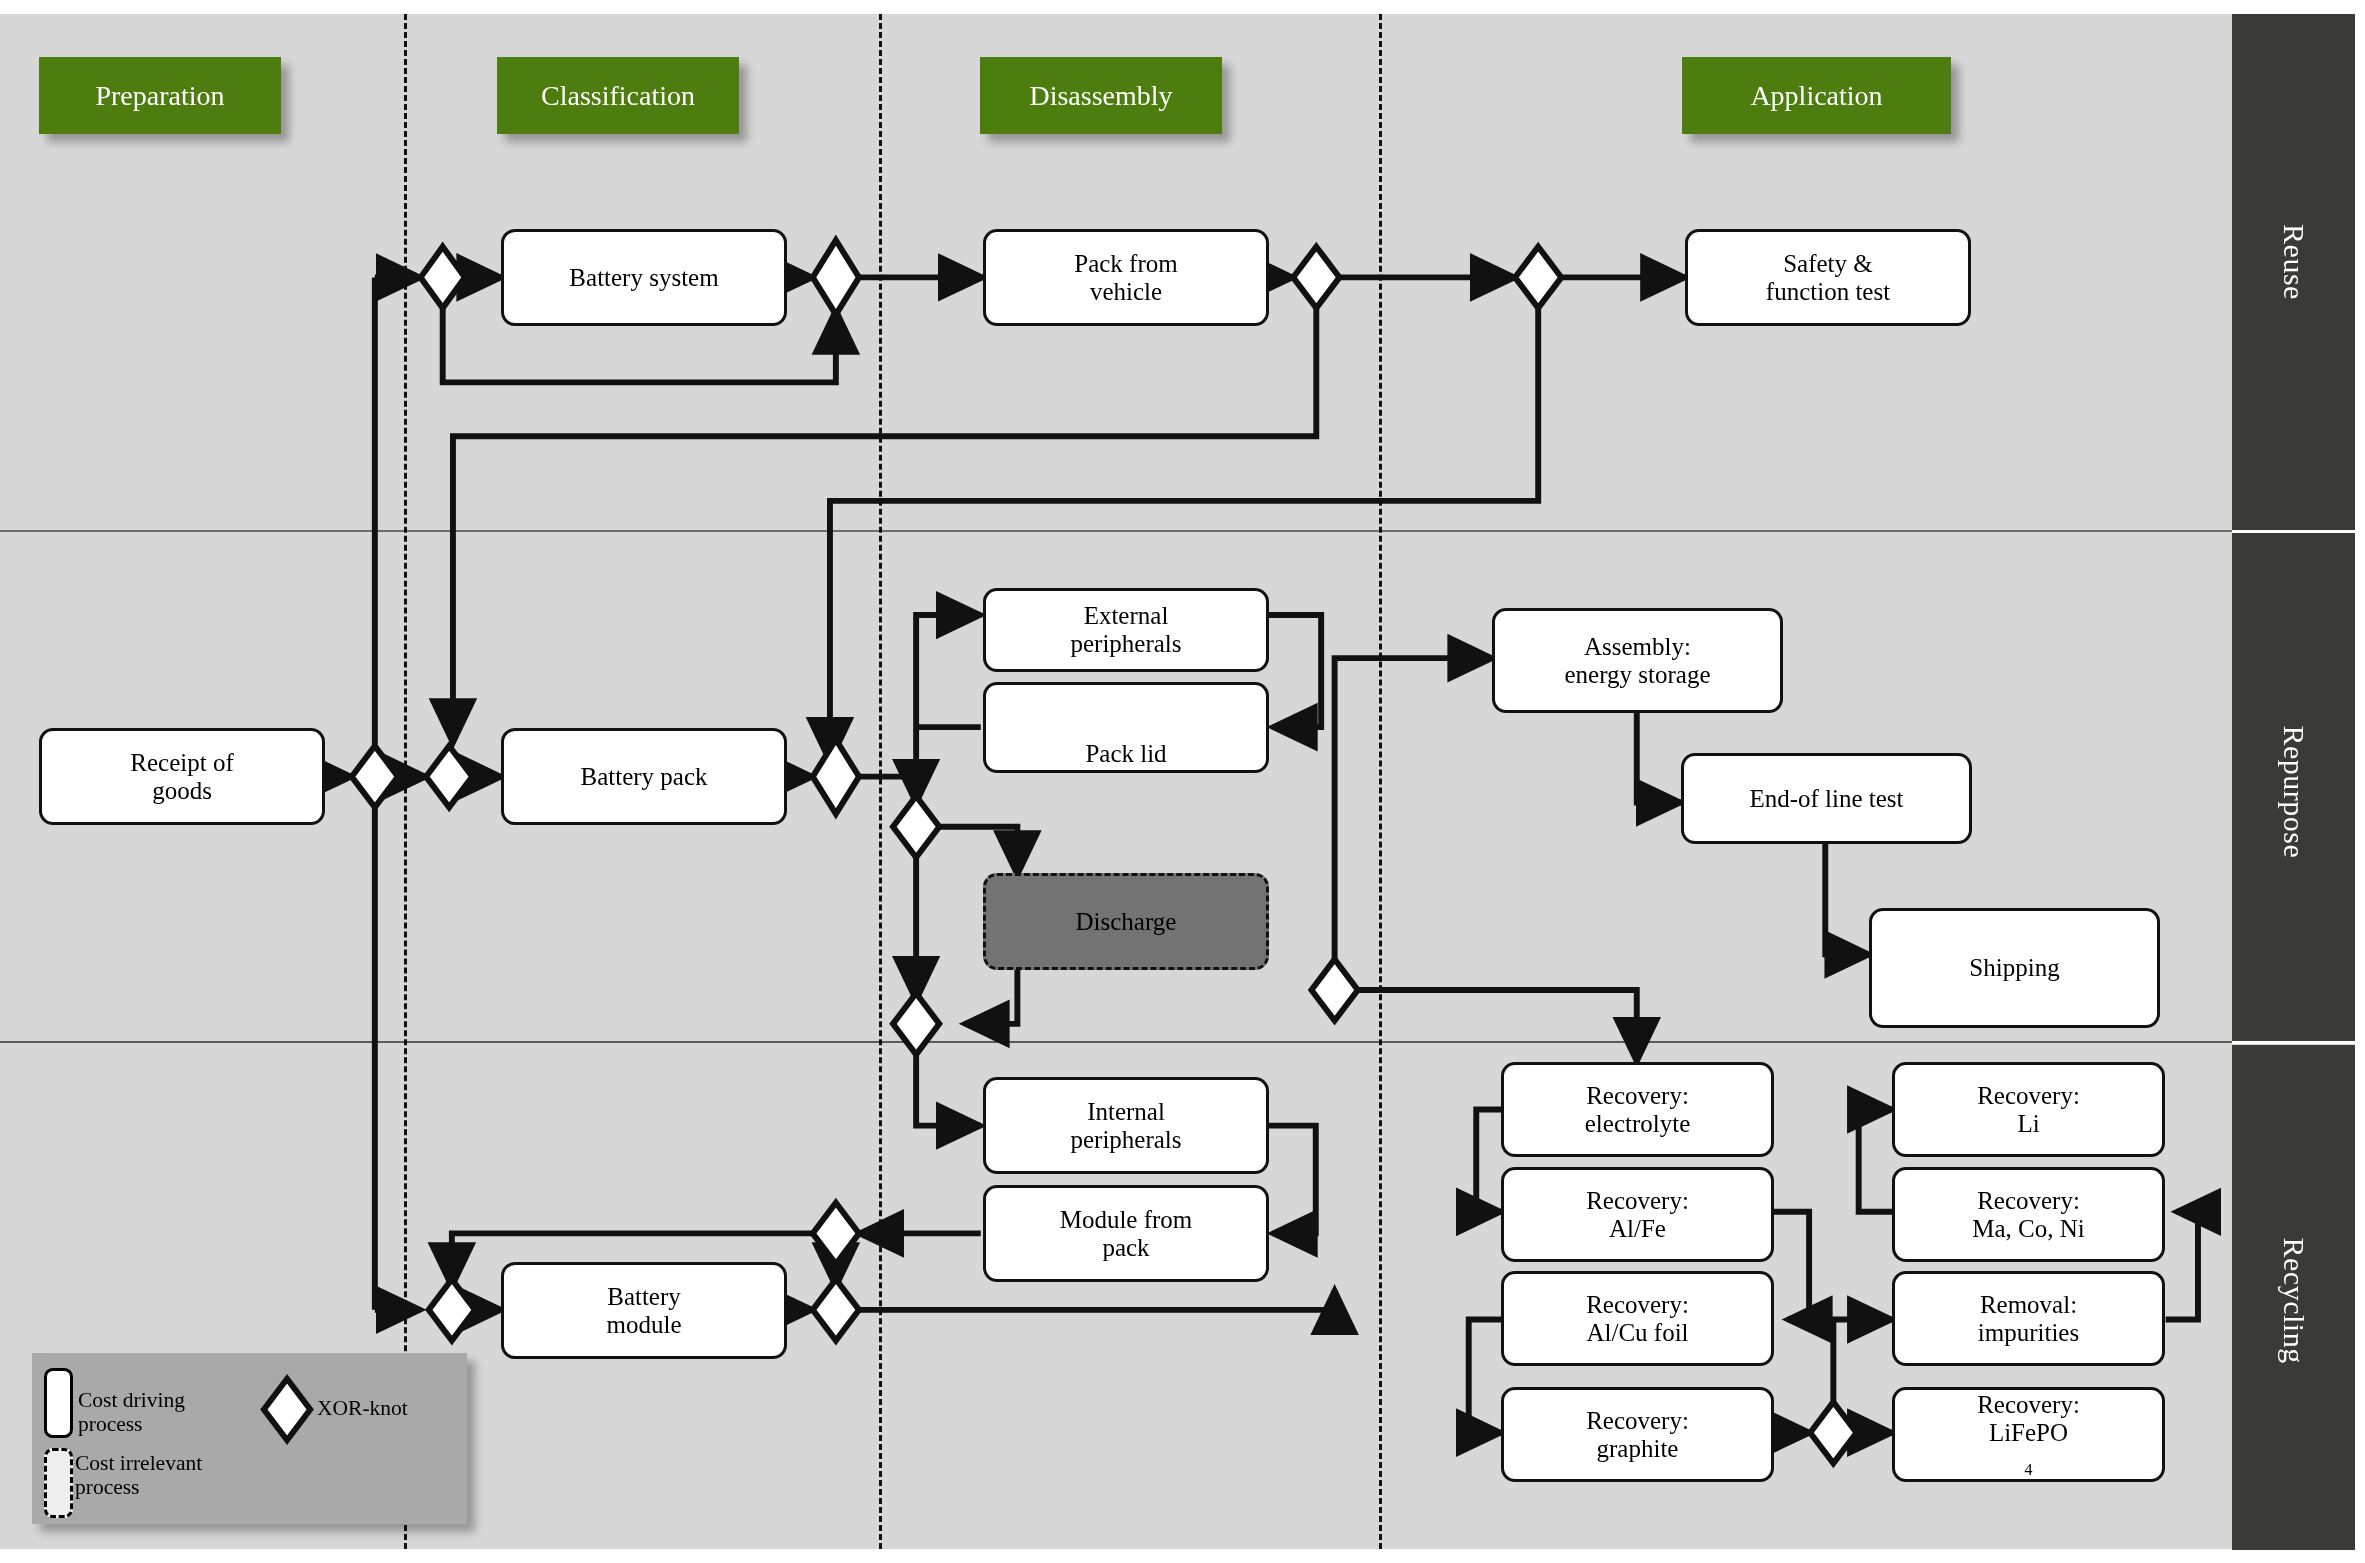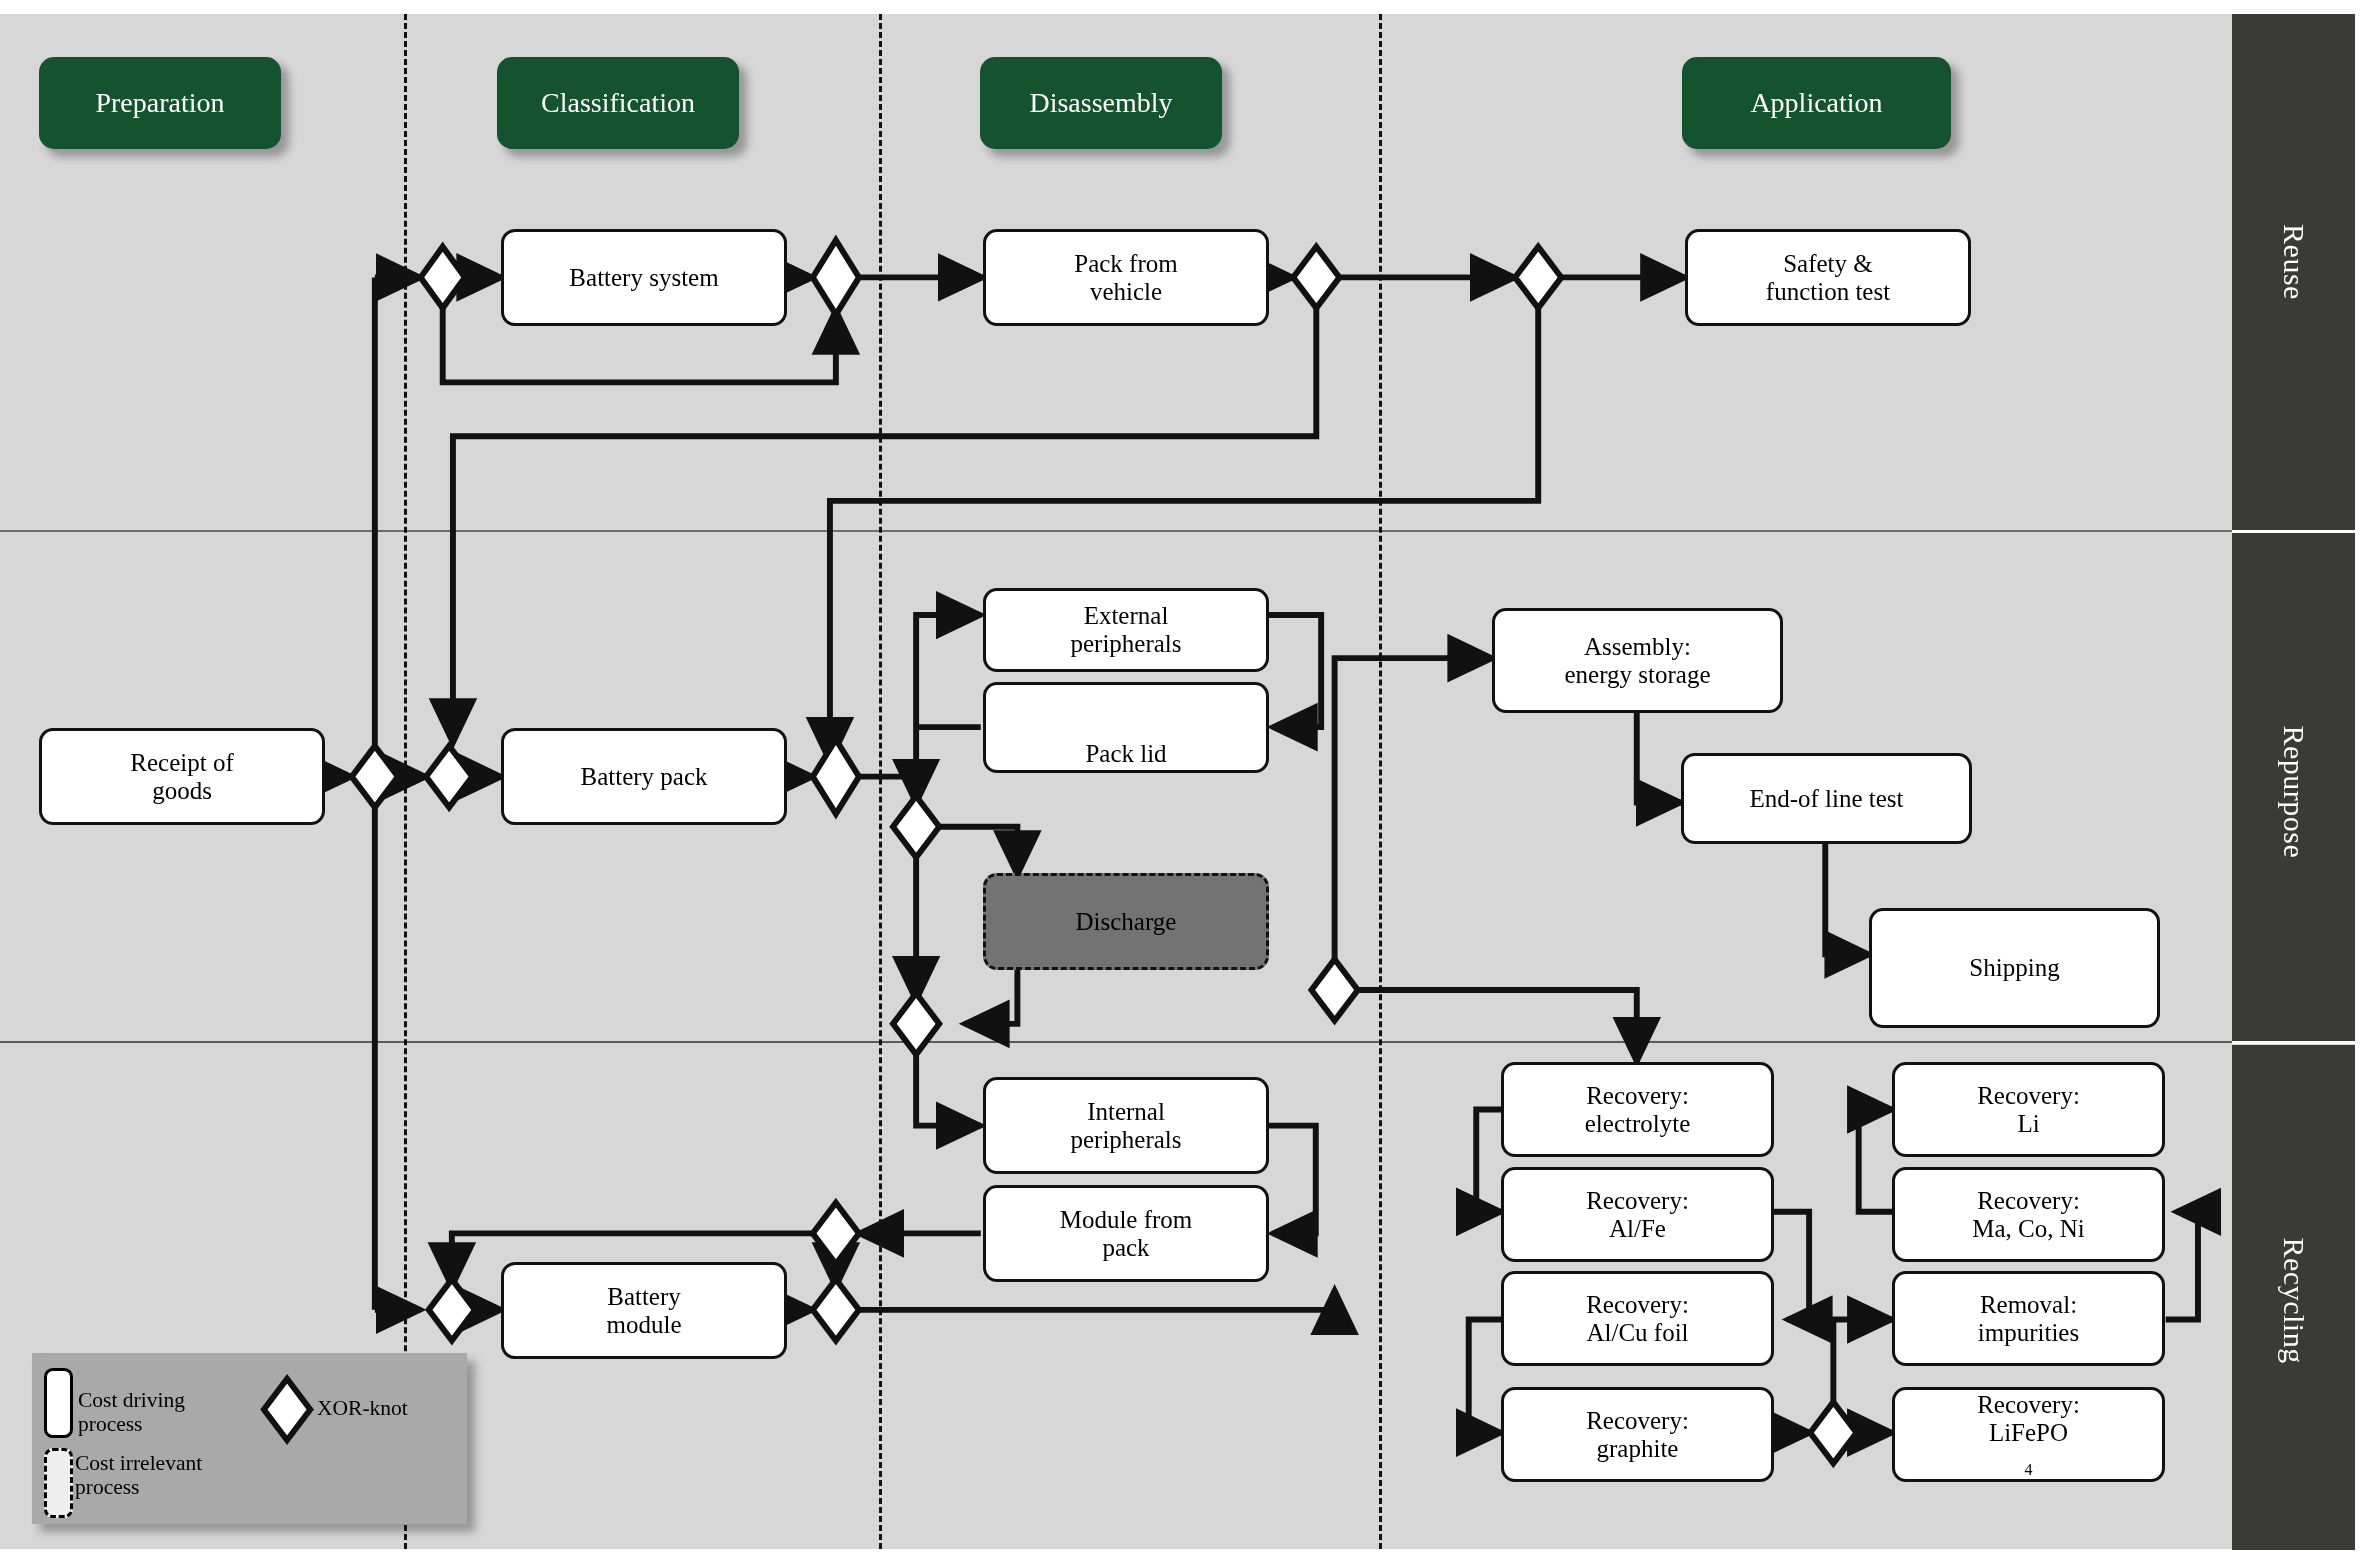--- a/index.html
+++ b/index.html
@@ -25,25 +25,24 @@
   .lane-label{
     position:absolute;color:#ffffff;font-size:30px;letter-spacing:0.5px;
     white-space:nowrap;
     transform-origin:50% 50%;
   }
   .sb-gap{
     position:absolute;left:2232px;width:123px;height:3.2px;background:#ffffff;
   }
   
   .phase{
-    position:absolute;background:#14532d;color:#fff;
+    position:absolute;background:#4d7c0f;color:#fff;
     display:flex;align-items:center;justify-content:center;
-    font-size:28px;height:92px;
+    font-size:28px;height:77px;
     box-shadow:7.5px 7.5px 8.6px rgba(0,0,0,0.30);
-    border-radius:15px;
   }
   
   .coldiv{
     position:absolute;top:14px;width:0;height:1535px;
     border-left:3.8px dashed #111;
   }
   
   .node{
     position:absolute;
     background:#ffffff;

